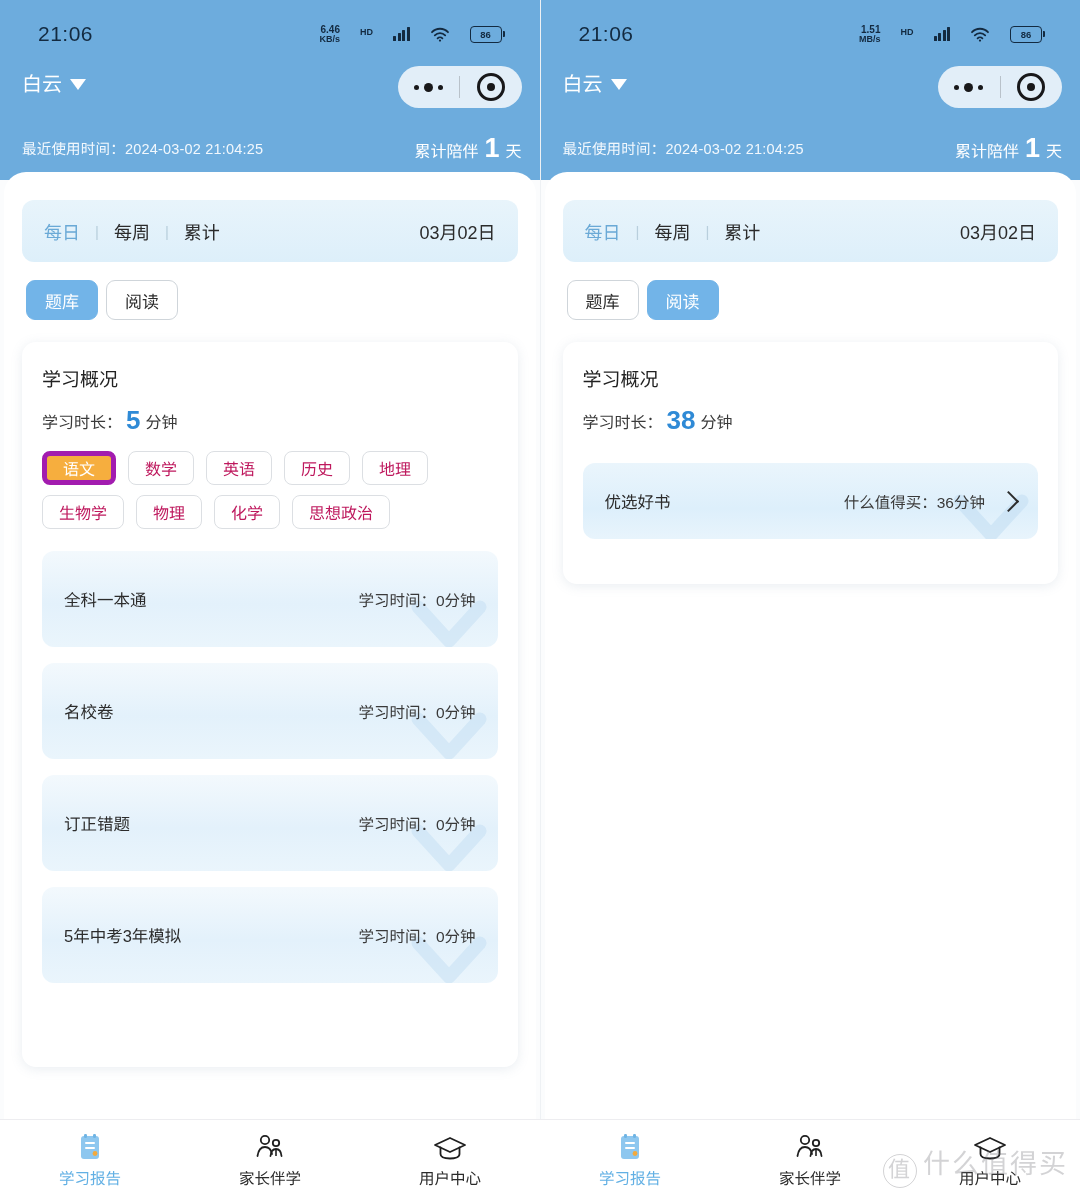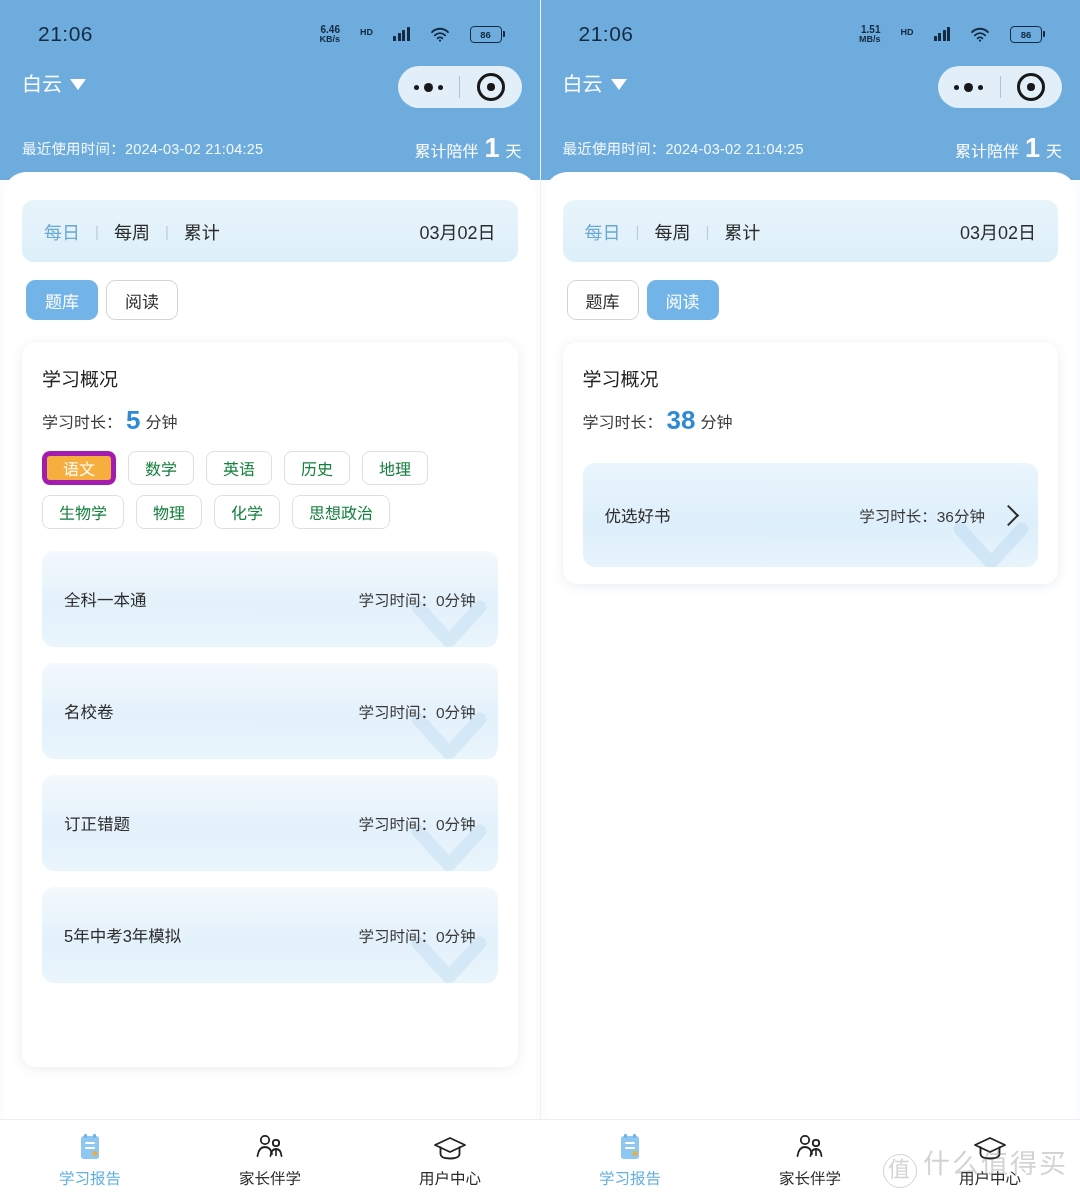--- a/index.html
+++ b/index.html
@@ -216,21 +216,21 @@
     display: flex; flex-wrap: wrap; gap: 10px 12px;
   }
   .subject {
     height: 34px;
     padding: 0 16px;
     border-radius: 8px;
     display: flex; align-items: center; justify-content: center;
     font-size: 16px;
     box-sizing: border-box;
   }
-  .subject.off { border: 1px solid #dcdfe3; color: #15803d; background: #fff; }
+  .subject.off { border: 1px solid #dcdfe3; color: #be185d; background: #fff; }
   .subject.on  { background: #F6AE3E; color: #ffffff; border: 5px solid #a21caf; }
 
   .rows { margin-top: 22px; }
   .row {
     height: 96px;
     border-radius: 12px;
     background: linear-gradient(180deg, #f3f9fd 0%, #e3f1fb 55%, #eaf5fc 100%);
     display: flex; align-items: center;
     padding: 0 22px;
     box-sizing: border-box;
@@ -244,21 +244,21 @@
     position: absolute;
     right: 8px; bottom: -16px;
     width: 82px; height: 66px;
     opacity: .45;
     z-index: 1;
   }
   .row.clipped { height: 96px; margin-bottom: 0; }
 
   .readrow {
     margin-top: 30px;
-    height: 104px;
+    height: 76px;
     border-radius: 12px;
     background: linear-gradient(180deg, #eaf5fc 0%, #ddeffb 60%, #e8f4fc 100%);
     display: flex; align-items: center;
     padding: 0 22px;
     box-sizing: border-box;
     position: relative;
     overflow: hidden;
   }
   .readrow .rname { font-size: 16.5px; color: #2c2c2c; }
   .readrow .rtime { margin-left: auto; font-size: 15.5px; color: #3a3a3a; z-index: 2;}
@@ -542,21 +542,21 @@
       <div class="card right-card">
         <div class="card-title">学习概况</div>
         <div class="duration">
           <span>学习时长：</span>
           <span class="num">38</span>
           <span>分钟</span>
         </div>
 
         <div class="readrow">
           <span class="rname">优选好书</span>
-          <span class="rtime">学习时长：36分钟</span>
+          <span class="rtime">什么值得买：36分钟</span>
           <span class="arrow"></span>
           <span class="chev-wm">
             <svg width="82" height="66" viewBox="0 0 82 66">
                 <path d="M10 10 L41 44 L72 10" stroke="#bfdcf2" stroke-width="13" fill="none" stroke-linecap="round" stroke-linejoin="round"></path>
               </svg>
           </span>
         </div>
       </div>
     </div>
   </div>

